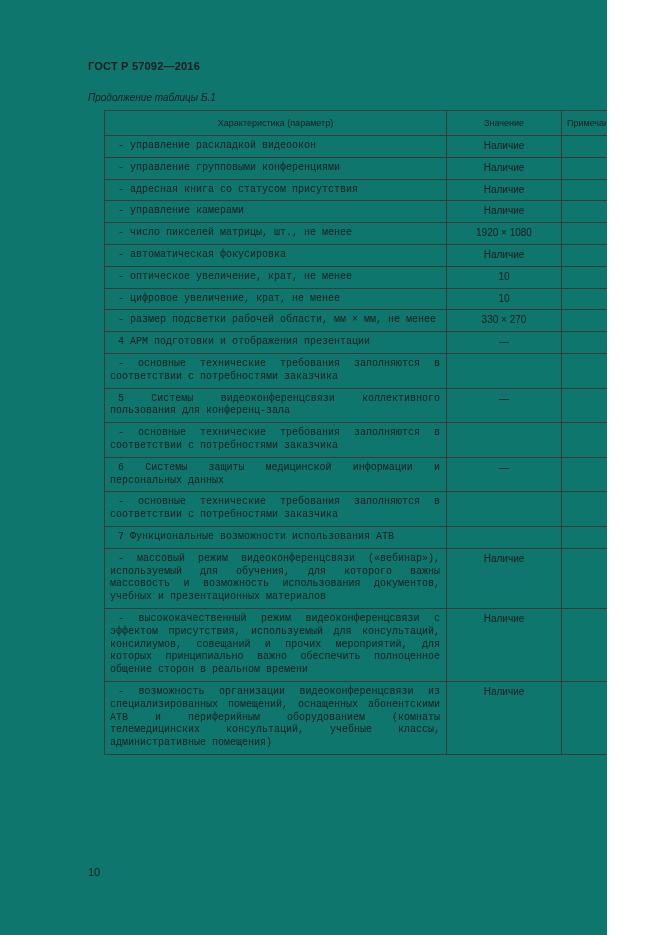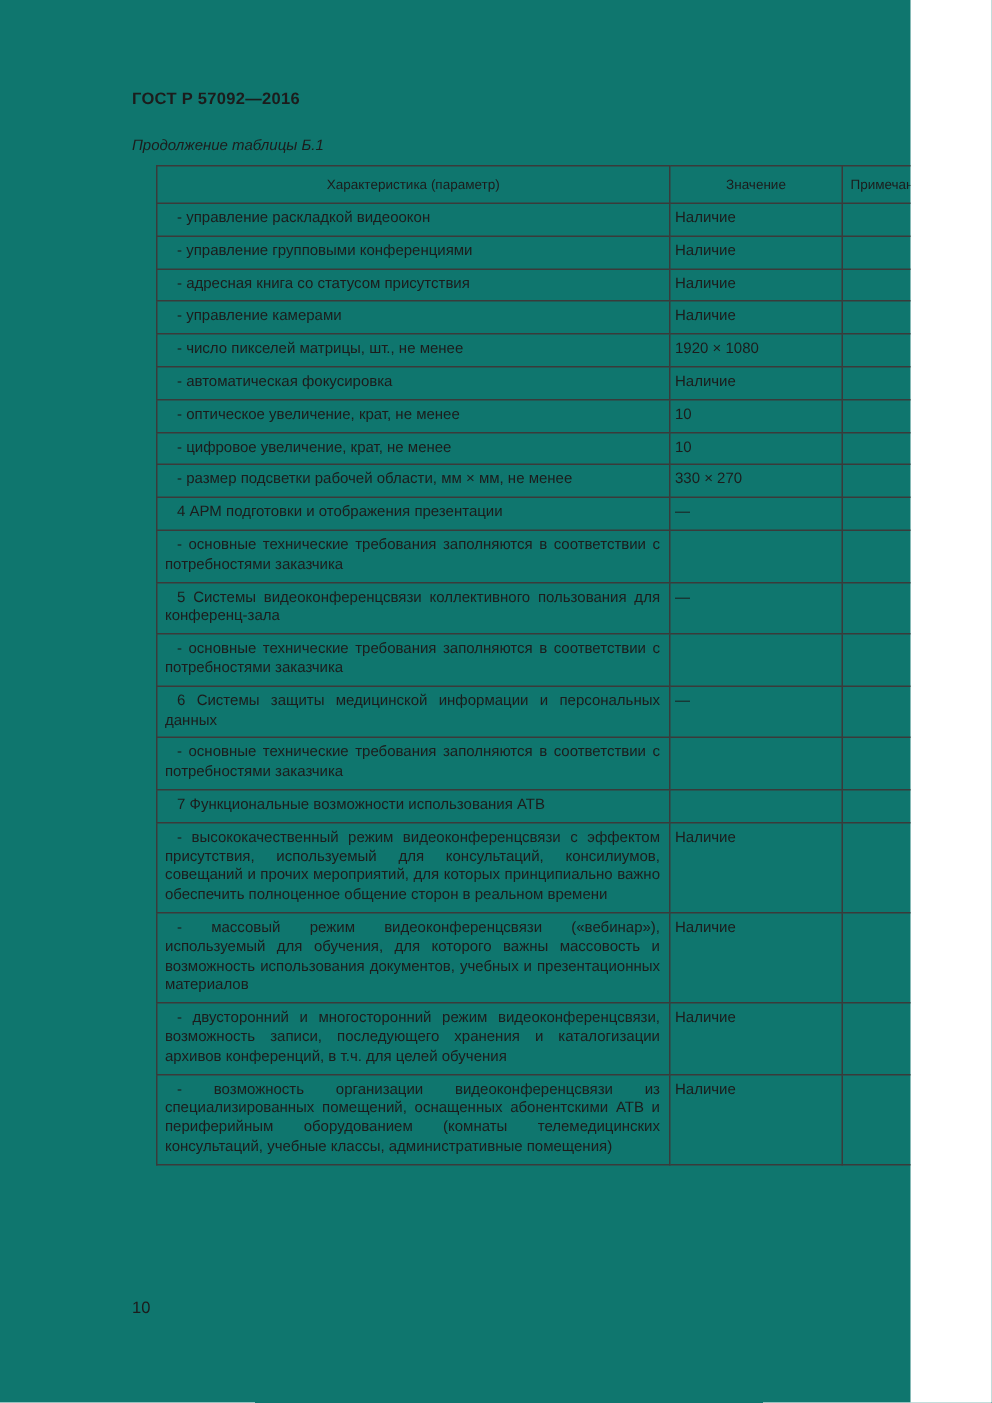--- a/index.html
+++ b/index.html
@@ -52,22 +52,24 @@
   }
   .col-char { width: 342px; }
   .col-value { width: 115px; }
   .col-note { width: 63px; }
   .gost-table td.char-cell {
     text-align: justify;
     padding: 4px 6px 4px 5px;
     line-height: 1.28;
     text-indent: 8px;
     vertical-align: middle;
+    font-family: Liberation Mono, monospace;
   }
   .gost-table td.value-cell {
+    text-align: center;
     padding: 4px 3px;
     line-height: 1.28;
     vertical-align: top;
   }
   .gost-table td.note-cell {
     padding: 4px 3px;
   }
   .page-number {
     position: absolute;
     top: 866px;
@@ -172,31 +174,26 @@
           <td class="char-cell">- основные технические требования заполняются в соответствии с потребностями заказчика</td>
           <td class="value-cell"></td>
           <td class="note-cell"></td>
         </tr>
         <tr>
           <td class="char-cell">7  Функциональные возможности использования АТВ</td>
           <td class="value-cell"></td>
           <td class="note-cell"></td>
         </tr>
         <tr>
+          <td class="char-cell">- массовый режим видеоконференцсвязи («вебинар»), используемый для обучения, для которого важны массовость и возможность использования документов, учебных и презентационных материалов</td>
+          <td class="value-cell">Наличие</td>
+          <td class="note-cell"></td>
+        </tr>
+        <tr>
           <td class="char-cell">- высококачественный режим видеоконференцсвязи с эффектом присутствия, используемый для консультаций, консилиумов, совещаний и прочих мероприятий, для которых принципиально важно обеспечить полноценное общение сторон в реальном времени</td>
-          <td class="value-cell">Наличие</td>
-          <td class="note-cell"></td>
-        </tr>
-        <tr>
-          <td class="char-cell">- массовый режим видеоконференцсвязи («вебинар»), используемый для обучения, для которого важны массовость и возможность использования документов, учебных и презентационных материалов</td>
-          <td class="value-cell">Наличие</td>
-          <td class="note-cell"></td>
-        </tr>
-        <tr>
-          <td class="char-cell">- двусторонний и многосторонний режим видеоконференцсвязи, возможность записи, последующего хранения и каталогизации архивов конференций, в т.ч. для целей обучения</td>
           <td class="value-cell">Наличие</td>
           <td class="note-cell"></td>
         </tr>
         <tr>
           <td class="char-cell">- возможность организации видеоконференцсвязи из специализированных помещений, оснащенных абонентскими АТВ и периферийным оборудованием (комнаты телемедицинских консультаций, учебные классы, административные помещения)</td>
           <td class="value-cell">Наличие</td>
           <td class="note-cell"></td>
         </tr>
       </tbody>
   </table>

